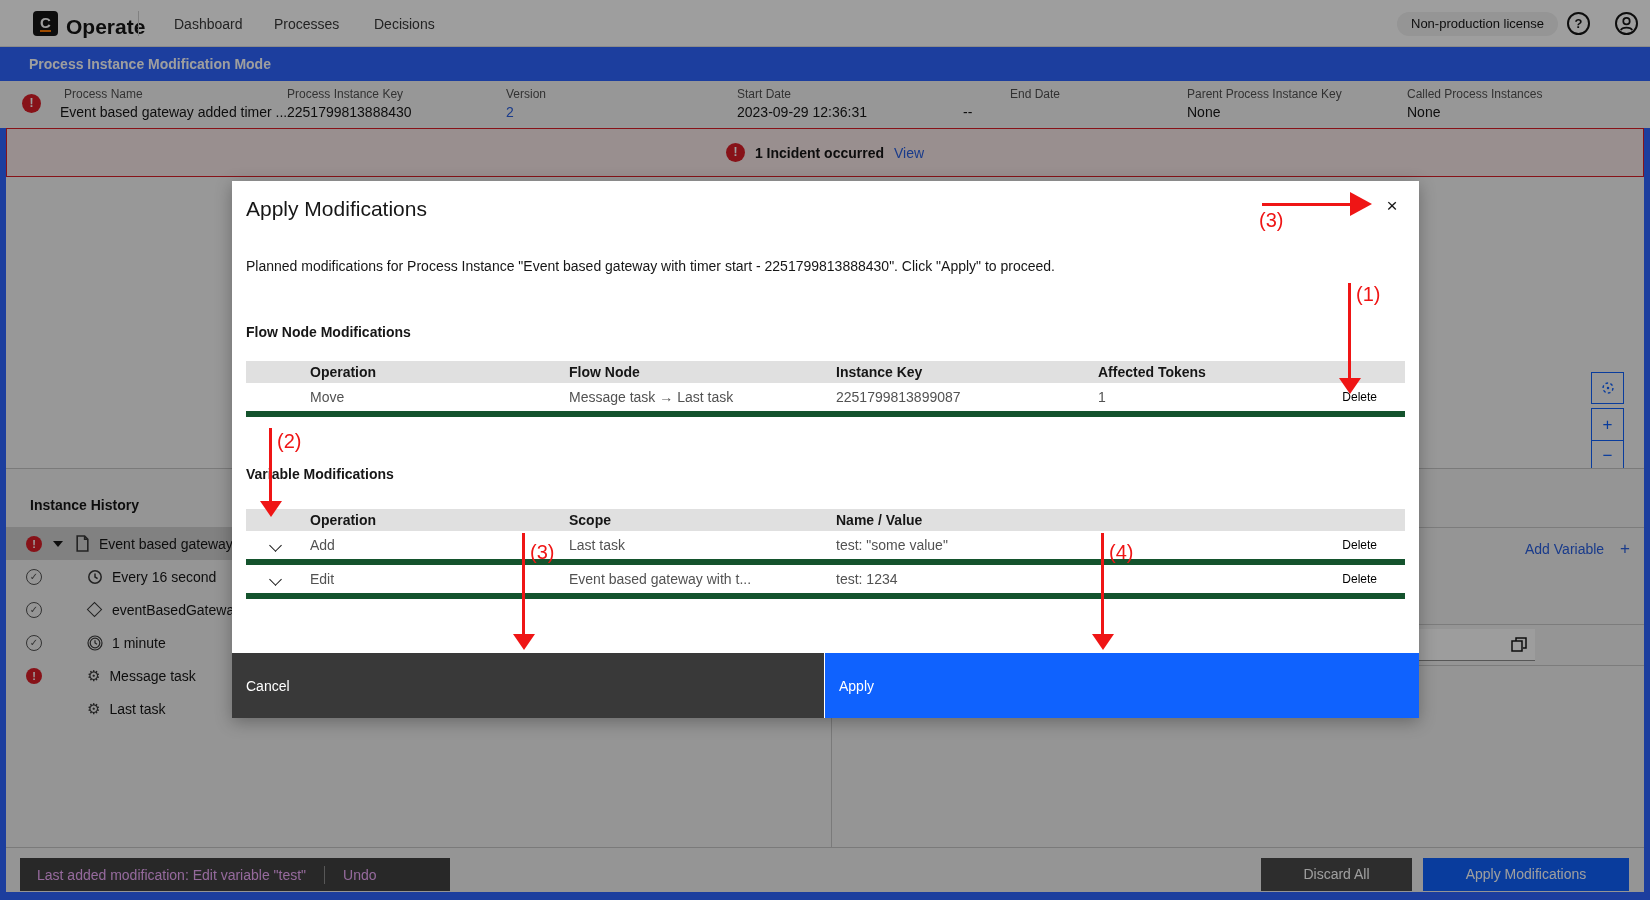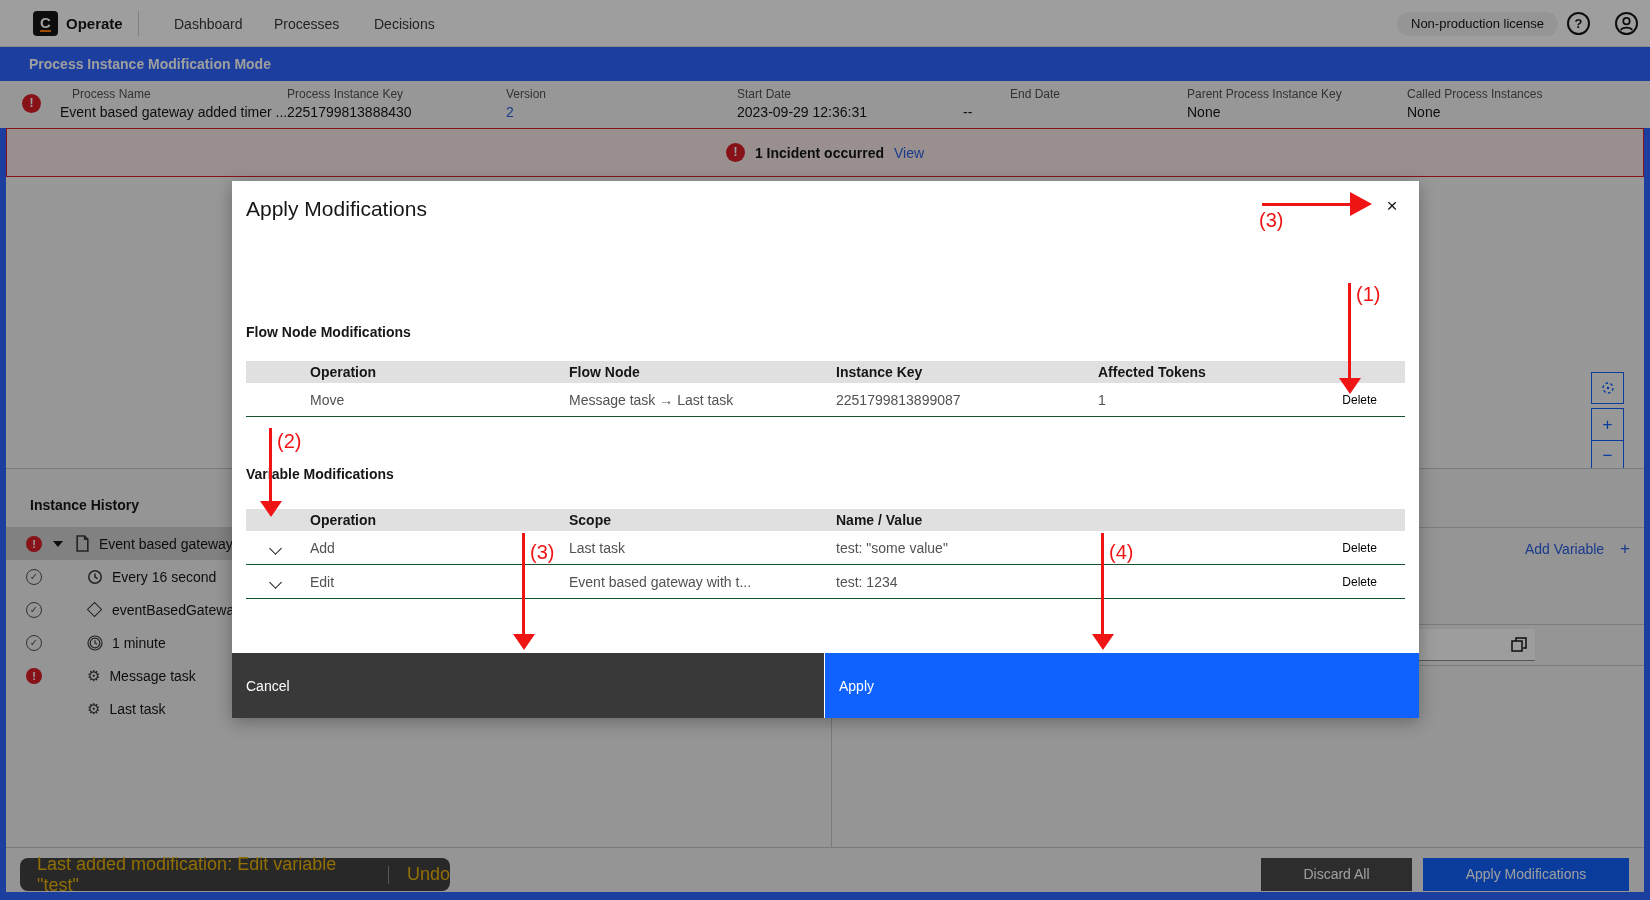--- a/index.html
+++ b/index.html
@@ -5,21 +5,21 @@
   * { margin:0; padding:0; box-sizing:border-box; }
   html,body { width:1650px; height:900px; overflow:hidden; }
   body { font-family:"Liberation Sans", sans-serif; background:#fff; }
   #stage { position:relative; width:1650px; height:900px; background:#fff; overflow:hidden; }
   .abs { position:absolute; }
 
   
   #navbar { left:0; top:0; width:1650px; height:47px; background:#fff; border-bottom:1px solid #e0e0e0; }
   #logo-box { left:33px; top:11px; width:25px; height:25px; background:#161616; border-radius:4px; color:#fff; font-weight:bold; font-size:15px; text-align:center; line-height:23px; }
   #logo-box i { position:absolute; left:7px; bottom:4px; width:11px; height:2px; background:#ff7a00; }
-  #app-name { left:66px; top:15px; font-size:15px; font-weight:bold; color:#161616; }
+  #app-name { left:66px; top:15px; font-size:21px; font-weight:bold; color:#161616; }
   #nav-divider { left:138px; top:11px; width:1px; height:25px; background:#d0d0d0; }
   .nav-link { top:16px; font-size:14px; color:#393939; cursor:pointer; }
   #license-pill { left:1397px; top:12px; height:24px; padding:0 14px; background:#f0f0f0; border-radius:12px; font-size:13px; color:#161616; line-height:24px; }
   .nav-circle { top:12px; width:23px; height:23px; border:2px solid #161616; border-radius:50%; color:#161616; font-size:13px; font-weight:bold; text-align:center; line-height:19px; }
 
   #mod-banner { left:0; top:47px; width:1650px; height:34px; background:#2e64ff; color:#fff; font-size:14px; font-weight:bold; line-height:34px; padding-left:29px; }
 
   #meta-bar { left:0; top:81px; width:1650px; height:47px; background:#f4f4f4; }
   .badge { width:19px; height:19px; border-radius:50%; background:#da1e28; color:#fff; font-size:12px; font-weight:bold; text-align:center; line-height:19px; }
   .meta-label { top:6px; font-size:12px; color:#525252; }
@@ -52,39 +52,39 @@
   .glyph-icon { font-size:15px; color:#393939; line-height:1; }
   .gw-diamond { width:11px; height:11px; border:1.6px solid #393939; transform:rotate(45deg); }
 
   #add-var { left:1525px; top:541px; font-size:14px; color:#2a60e0; cursor:pointer; }
   #add-var-plus { left:1620px; top:539px; font-size:17px; color:#2a60e0; cursor:pointer; }
   .hline { background:#c9c9c9; height:1px; }
   #var-input-band { left:833px; top:629px; width:702px; height:32px; background:#fdfdfd; border-bottom:1px solid #8d8d8d; }
   #copy-btn { left:1509px; top:635px; width:20px; height:20px; cursor:pointer; }
 
   #footer-divider { left:6px; top:847px; width:1638px; height:1px; background:#c6c6c6; }
-  #footer-pill { left:20px; top:858px; width:430px; height:33px; background:#414141; display:flex; align-items:center; color:#eab308; font-size:18px;border-radius:8px; }
+  #footer-pill { left:20px; top:858px; width:430px; height:33px; background:#414141; display:flex; align-items:center; color:#f0abfc; font-size:14px; }
   #pill-sep { width:1px; height:18px; background:#8d8d8d; margin:0 18px; }
   #discard-btn { left:1261px; top:858px; width:151px; height:33px; background:#4a4a4a; color:#fff; font-size:14px; text-align:center; line-height:33px; cursor:pointer; }
   #apply-mods-btn { left:1423px; top:858px; width:206px; height:33px; background:#0f62fe; color:#fff; font-size:14px; text-align:center; line-height:33px; cursor:pointer; }
 
   
   #dim-overlay { left:0; top:0; width:1650px; height:900px; background:rgba(0,0,0,0.38); z-index:10; }
 
   
   #modal { left:232px; top:181px; width:1187px; height:537px; background:#fff; z-index:20; box-shadow:0 4px 16px rgba(0,0,0,0.3); }
   #modal-title { left:14px; top:16px; font-size:21px; color:#161616; }
   #modal-close { left:1145px; top:10px; width:30px; height:30px; font-size:19px; color:#161616; text-align:center; line-height:30px; cursor:pointer; }
   #modal-desc { left:14px; top:77px; font-size:14px; color:#161616; }
   .section-head { left:14px; font-size:14px; font-weight:bold; color:#161616; }
   .mod-table { left:14px; width:1159px; }
   .trow { display:grid; grid-template-columns:40px 259px 267px 262px 1fr 110px; align-items:center; padding:0 0 0 24px; }
   .thead { height:22px; background:#e0e0e0; }
   .thead .th { font-size:14px; font-weight:bold; color:#161616; }
-  .tbody-row { height:34px; background:#fff; border-bottom:1px solid #14532d; }
+  .tbody-row { height:34px; background:#fff; border-bottom:6px solid #14532d; }
   .td { font-size:14px; color:#525252; white-space:nowrap; overflow:hidden; }
   .chev { width:12px; height:12px; position:relative; cursor:pointer; }
   .chev::before { content:""; position:absolute; left:1px; top:2px; width:8px; height:8px; border-left:1.6px solid #161616; border-bottom:1.6px solid #161616; transform:rotate(-45deg); }
   .delete-link { font-size:12px; color:#000000; cursor:pointer; text-align:right; padding-right:28px; }
   #modal-cancel { left:0; top:472px; width:592px; height:65px; background:#393939; color:#fff; font-size:14px; display:flex; align-items:center; padding-left:14px; cursor:pointer; }
   #modal-apply { left:593px; top:472px; width:594px; height:65px; background:#0f62fe; color:#fff; font-size:14px; display:flex; align-items:center; padding-left:14px; cursor:pointer; }
 
   
   .anno { z-index:30; }
   .anno-label { color:#ef1515; font-size:20px; }
@@ -113,21 +113,21 @@
           <circle cx="10" cy="7.5" r="3.4" fill="none" stroke="#161616" stroke-width="1.8"></circle>
           <path d="M4 17 c1.5-3.6 10.5-3.6 12 0" fill="none" stroke="#161616" stroke-width="1.8"></path>
         </svg>
     </div>
   </div>
 
   <div class="abs" id="mod-banner">Process Instance Modification Mode</div>
 
   <div class="abs" id="meta-bar">
     <div class="abs badge" style="left:22px; top:13px;">!</div>
-    <div class="abs meta-label" style="left:72px">Process Name</div>
+    <div class="abs meta-label" style="left:64px">Process Name</div>
     <div class="abs meta-value" style="left:60px">Event based gateway added timer ...</div>
     <div class="abs meta-label" style="left:287px">Process Instance Key</div>
     <div class="abs meta-value" style="left:287px">2251799813888430</div>
     <div class="abs meta-label" style="left:506px">Version</div>
     <div class="abs meta-value blue-text" style="left:506px">2</div>
     <div class="abs meta-label" style="left:737px">Start Date</div>
     <div class="abs meta-value" style="left:737px">2023-09-29 12:36:31</div>
     <div class="abs meta-label" style="left:1010px">End Date</div>
     <div class="abs meta-value" style="left:963px">--</div>
     <div class="abs meta-label" style="left:1187px">Parent Process Instance Key</div>
@@ -223,20 +223,21 @@
     <span>Undo</span>
   </div>
   <div class="abs" id="discard-btn">Discard All</div>
   <div class="abs" id="apply-mods-btn">Apply Modifications</div>
 
   <div class="abs" id="dim-overlay"></div>
 
   <div class="abs" id="modal">
     <div class="abs" id="modal-title">Apply Modifications</div>
     <div class="abs" id="modal-close">×</div>
+    <div class="abs" id="modal-desc">Planned modifications for Process Instance "Event based gateway with timer start - 2251799813888430". Click "Apply" to proceed.</div>
 
     <div class="abs section-head" style="top:143px">Flow Node Modifications</div>
     <div class="abs mod-table" style="top:180px">
       <div class="trow thead">
         <div></div>
         <div class="th">Operation</div>
         <div class="th">Flow Node</div>
         <div class="th">Instance Key</div>
         <div class="th">Affected Tokens</div>
         <div></div>

